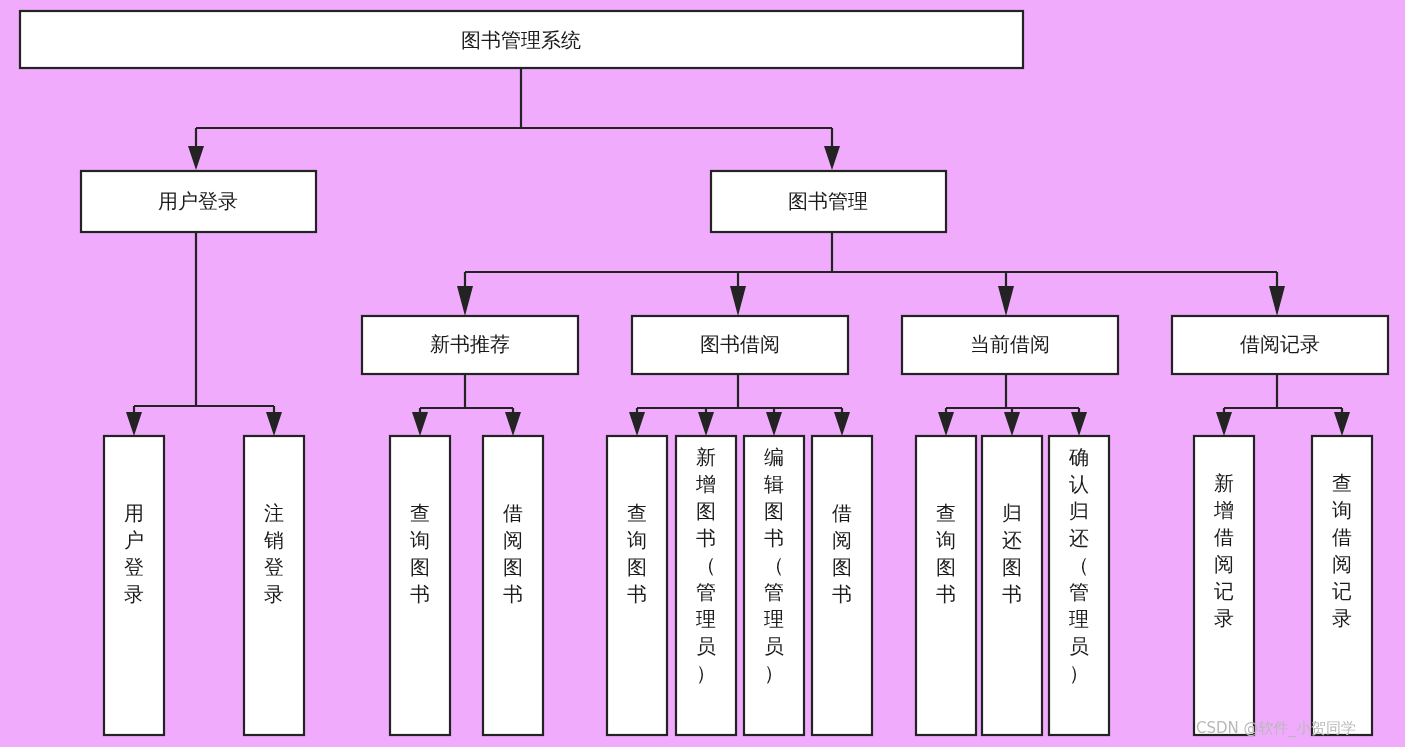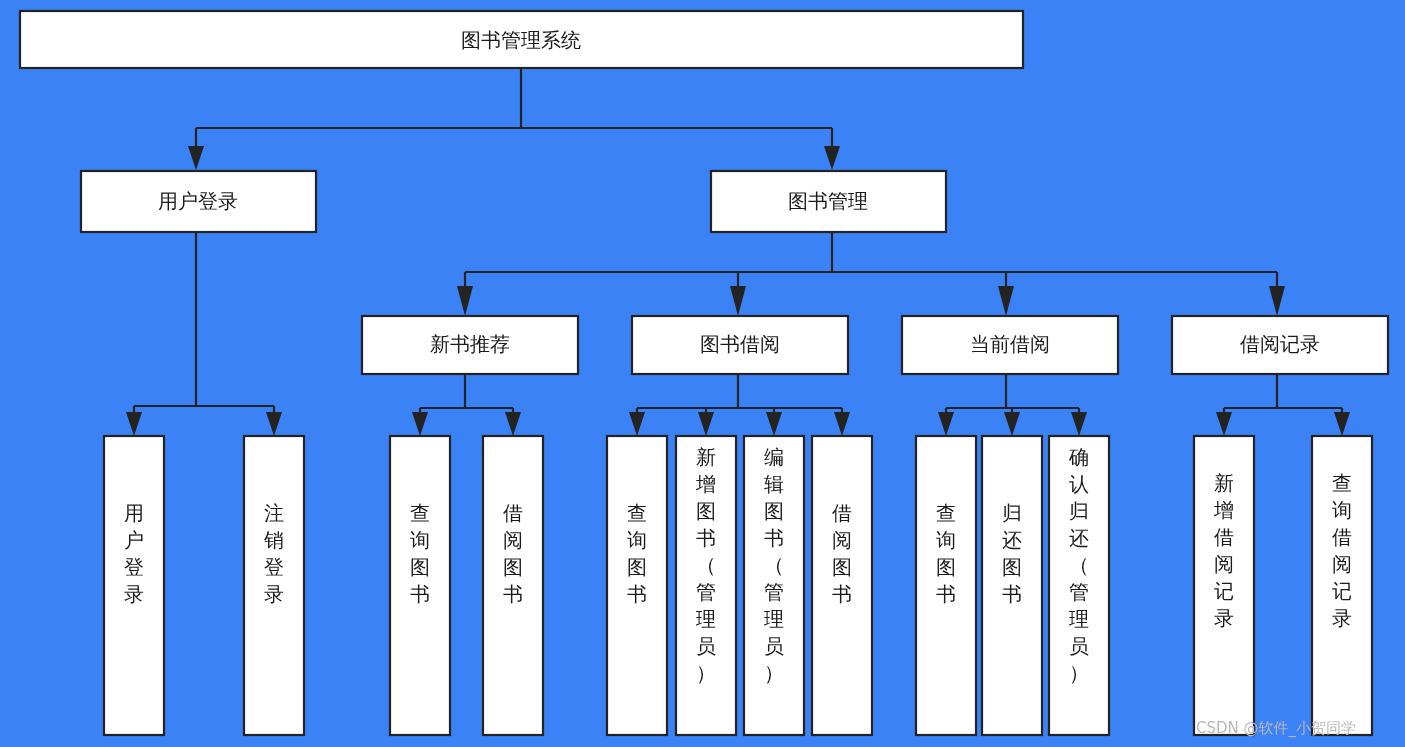--- a/index.html
+++ b/index.html
@@ -1,18 +1,18 @@
 <!DOCTYPE html>
 <html><head>
 <meta charset="utf-8">
 <style>
   html,body{margin:0;padding:0;background:#ffffff;}
   body{width:1405px;height:747px;overflow:hidden;
        font-family:"DejaVu Sans","Liberation Sans",sans-serif;}
-  #stage{position:relative;width:1405px;height:747px;background:#3b82f6;}
+  #stage{position:relative;width:1405px;height:747px;background:#f0abfc;}
   svg{position:absolute;left:0;top:0;}
   .node-box{fill:#ffffff;stroke:#232323;stroke-width:2.2;}
   .edge{fill:none;stroke:#232323;stroke-width:2.2;}
   .arrow-head{fill:#232323;stroke:none;}
   .label-h{font-size:20px;fill:#1b1b1b;text-anchor:middle;dominant-baseline:middle;}
   .label-v{font-size:20px;fill:#1b1b1b;text-anchor:middle;}
   .label-v tspan{font-size:20px;}
   .watermark{font-size:15px;fill:#b9b9b9;}
 </style>
 </head>

